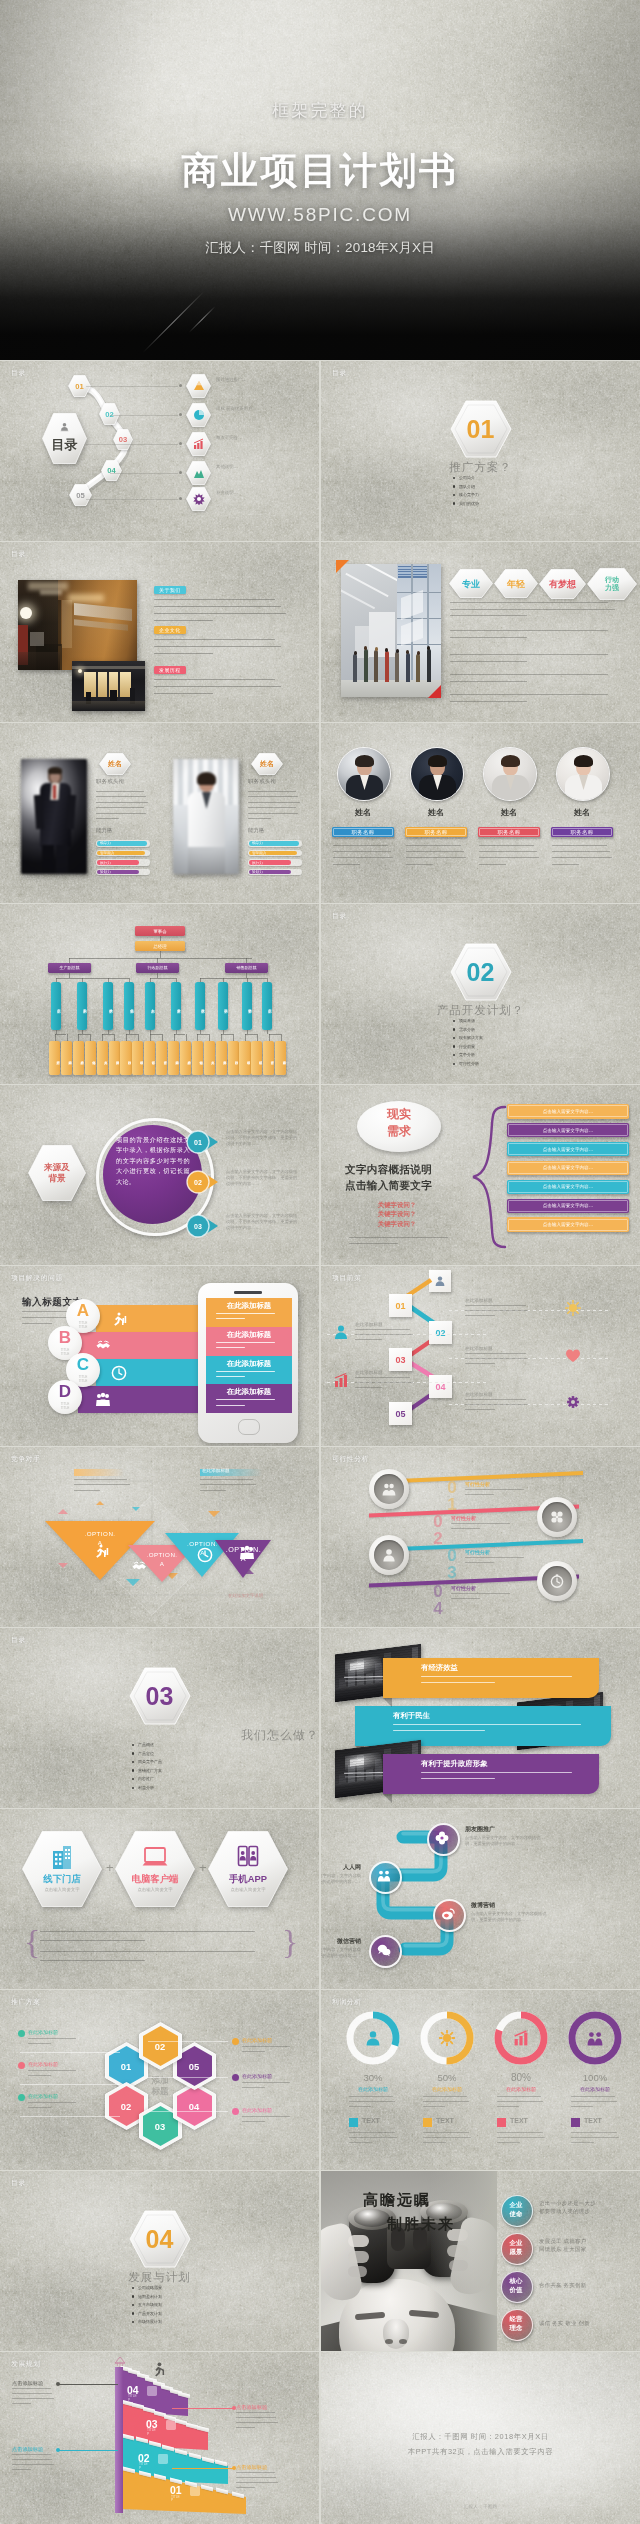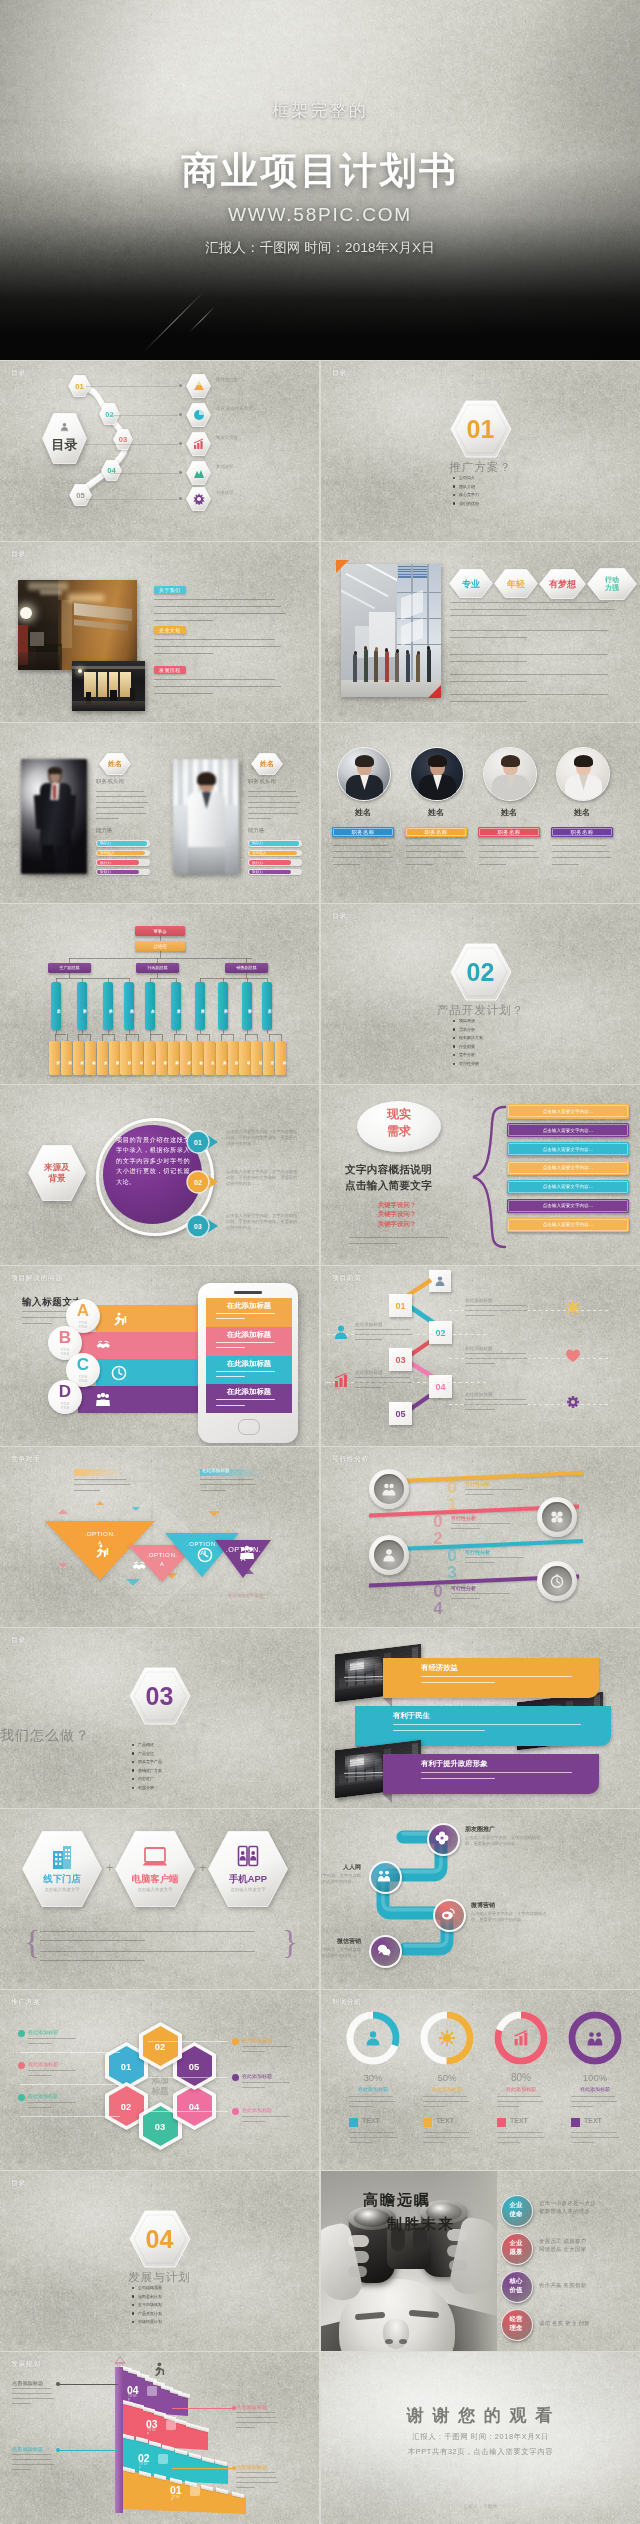--- a/index.html
+++ b/index.html
@@ -1389,21 +1389,21 @@
                     <stop offset="0" stop-color="#ffffff"></stop>
                     <stop offset="0.5" stop-color="#f6f6f5"></stop>
                     <stop offset="1" stop-color="#dcdbd8"></stop>
                   </linearGradient>
                 </defs>
                 <path d="M16,1 L46,1 L61,29 L46,57 L16,57 L1,29 Z" fill="url(#shx03)" stroke="rgba(255,255,255,.85)" stroke-width="1"></path>
                 <path d="M18,5 L44,5 L57,29 L44,53 L18,53 L5,29 Z" fill="none" stroke="rgba(0,0,0,.055)" stroke-width="1"></path>
               </svg>
               <div class="sec-num" style="position:absolute;inset:0;display:flex;align-items:center;justify-content:center;font-size:25px;color:#7b3f8f;letter-spacing:0px">03</div>
             </div>
-            <div style="position:absolute;left:0;right:0;top:99px;text-align:left;font-size:14px;color:rgba(88,88,83,.55);letter-spacing:1px">我们怎么做？</div>
+            <div style="position:absolute;left:0;right:0;top:99px;text-align:right;font-size:12px;color:rgba(88,88,83,.55);letter-spacing:1px">我们怎么做？</div>
             <div style="position:absolute;left:128px;top:114px">
               <div class="bul" style="left:10px;top:0px">产品概述</div>
               <div class="bul" style="left:10px;top:8.6px">产品定位</div>
               <div class="bul" style="left:10px;top:17.2px">同类竞争产品</div>
               <div class="bul" style="left:10px;top:25.799999999999997px">营销推广方案</div>
               <div class="bul" style="left:10px;top:34.4px">内容推广</div>
               <div class="bul" style="left:10px;top:43px">利益分析</div>
             </div>
           </div>
         </div>
@@ -2046,21 +2046,20 @@
             <rect width="319" height="180" filter="url(#grain2)"></rect>
           </svg>
           <svg class="noise3" width="319" height="180">
             <rect width="319" height="180" filter="url(#grain3)"></rect>
           </svg>
           <svg class="noise" width="319" height="180">
             <rect width="319" height="180" filter="url(#grain)"></rect>
           </svg>
           <div class="sl-body">
             <div style="position:absolute;inset:0;background:radial-gradient(ellipse 100% 80% at 48% 36%,rgba(255,255,255,.72) 0%,rgba(255,255,255,.42) 48%,rgba(255,255,255,.10) 78%,rgba(190,190,184,0) 100%)"></div>
-            <div style="position:absolute;left:0;right:0;top:52px;text-align:center;font-size:17px;font-weight:bold;color:rgba(78,78,73,.72);letter-spacing:2px">谢 谢 您 的 观 看</div>
             <div style="position:absolute;left:0;right:0;top:80px;text-align:center;font-size:7.4px;color:rgba(95,95,90,.62);letter-spacing:.6px">汇报人：千图网  时间：2018年X月X日</div>
             <div style="position:absolute;left:0;right:0;top:95px;text-align:center;font-size:7.4px;color:rgba(95,95,90,.62);letter-spacing:.6px">本PPT共有32页，点击输入需要文字内容</div>
             <div style="position:absolute;left:0;right:0;top:152px;text-align:center;font-size:4.4px;color:rgba(120,120,114,.5);letter-spacing:.4px">汇报人：千图网</div>
           </div>
         </div>
       </div>
     </div>
 </div>
 
 </body></html>

